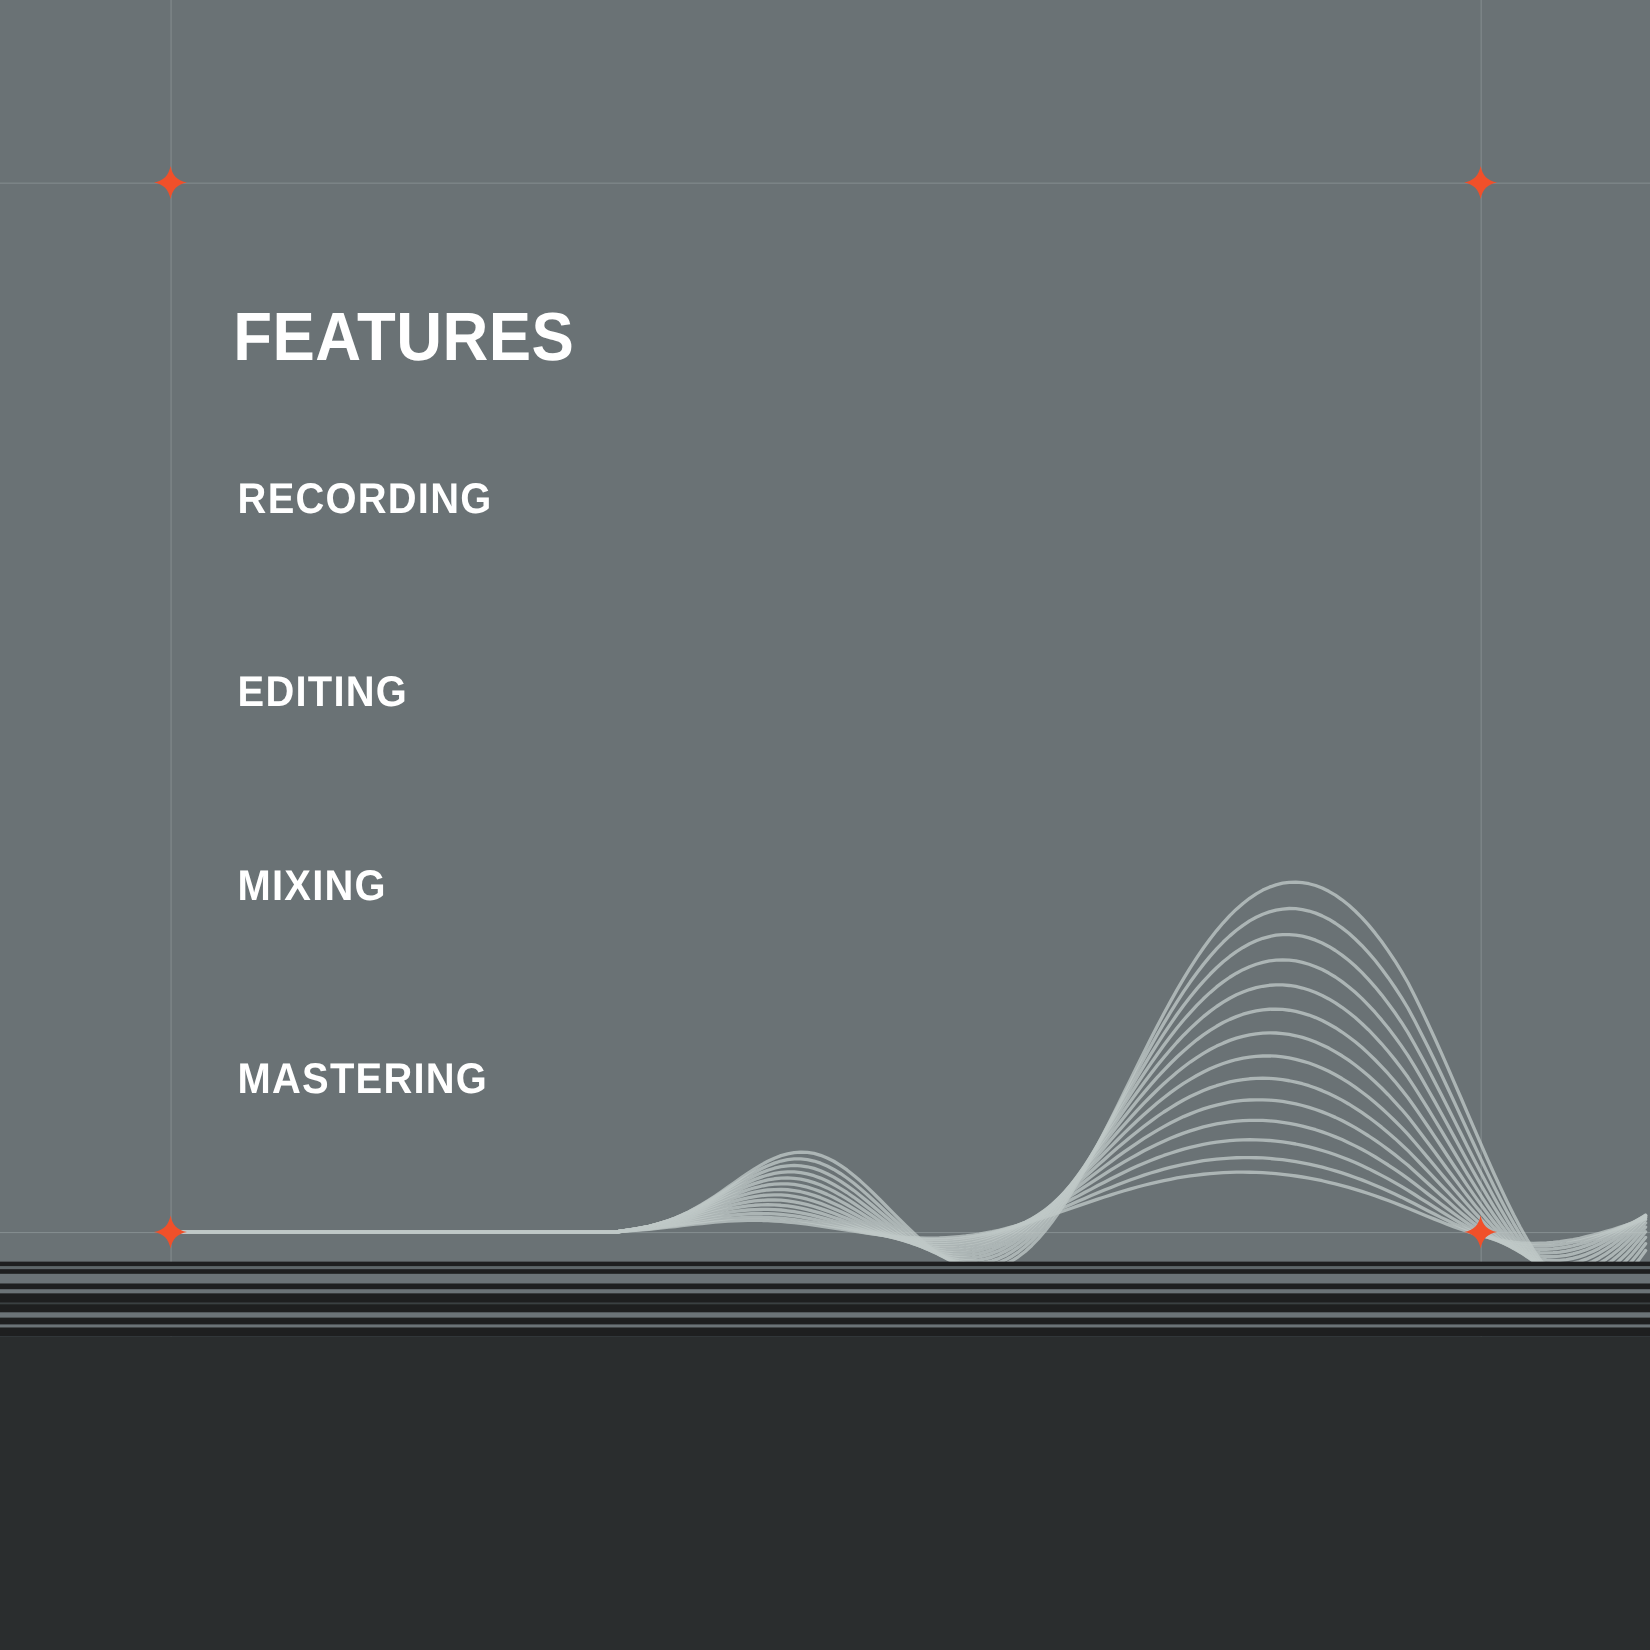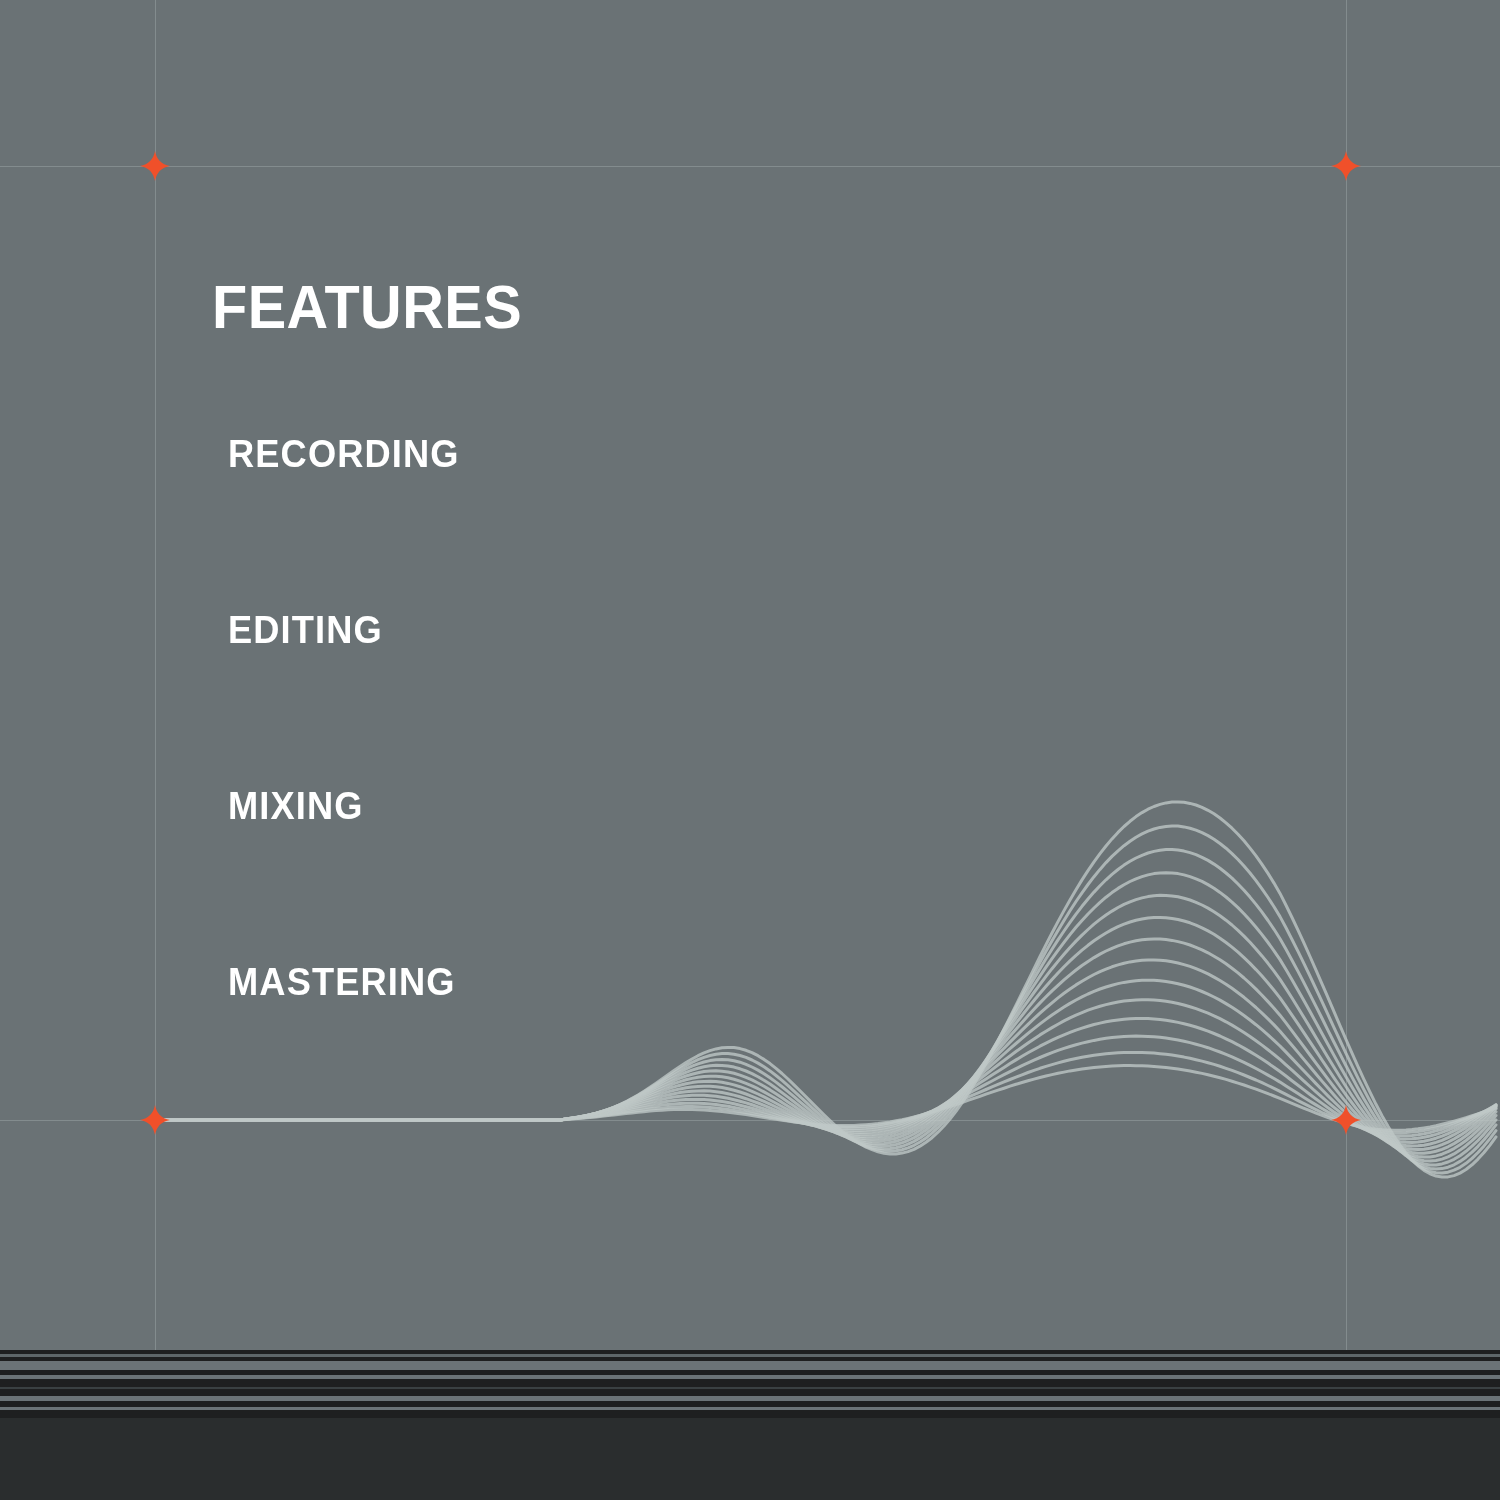--- a/index.html
+++ b/index.html
@@ -3,21 +3,21 @@
 <meta charset="utf-8">
 <style>
   html, body {
     margin: 0;
     padding: 0;
     background: #2a2d2e;
   }
   #stage {
     position: relative;
     width: 1500px;
-    height: 1418px;
+    height: 1215px;
     overflow: hidden;
     font-family: "Liberation Sans", sans-serif;
     background: #6A7275;
   }
 
   
   .grid-layer {
     position: absolute;
     inset: 0;
     pointer-events: none;
@@ -58,21 +58,21 @@
     font-weight: 700;
     letter-spacing: 0.5px;
     line-height: 1;
     margin: 0 0 96px 0;
     transform: scaleX(0.93);
     transform-origin: left center;
     white-space: nowrap;
   }
   .feature-list {
     list-style: none;
-    margin: 16px;
+    margin: 4px;
     padding: 0;
   }
   .feature-item {
     color: #ffffff;
     font-size: 39px;
     font-weight: 700;
     letter-spacing: 1.2px;
     line-height: 1;
     margin-bottom: 137px;
     transform: scaleX(0.93);

